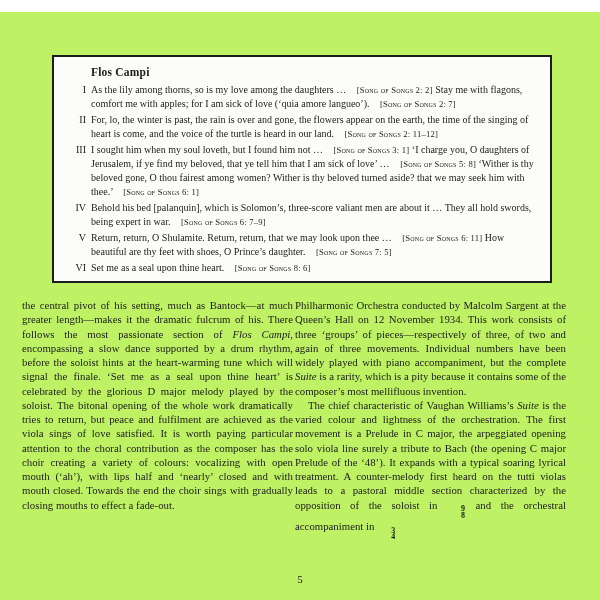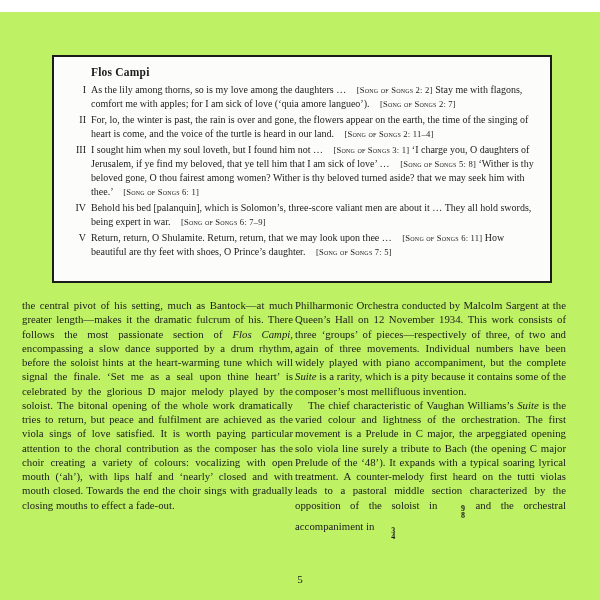--- a/index.html
+++ b/index.html
@@ -97,33 +97,37 @@
 
   <div class="quote-box">
     <div class="box-title">Flos Campi</div>
     <div class="movement-list">
         <div class="movement-item">
           <div class="movement-numeral">I</div>
           <div class="movement-text"><span>As the lily among thorns, so is my love among the daughters … </span><span class="sc">[Song of Songs 2: 2]</span><span> Stay me with flagons, comfort me with apples; for I am sick of love (‘quia amore langueo’). </span><span class="sc">[Song of Songs 2: 7]</span></div>
         </div>
         <div class="movement-item">
           <div class="movement-numeral">II</div>
-          <div class="movement-text"><span>For, lo, the winter is past, the rain is over and gone, the flowers appear on the earth, the time of the singing of heart is come, and the voice of the turtle is heard in our land. </span><span class="sc">[Song of Songs 2: 11–4]</span></div>
+          <div class="movement-text"><span>For, lo, the winter is past, the rain is over and gone, the flowers appear on the earth, the time of the singing of heart is come, and the voice of the turtle is heard in our land. </span><span class="sc">[Song of Songs 2: 11–12]</span></div>
         </div>
         <div class="movement-item">
           <div class="movement-numeral">III</div>
           <div class="movement-text"><span>I sought him when my soul loveth, but I found him not … </span><span class="sc">[Song of Songs 3: 1]</span><span> ‘I charge you, O daughters of Jerusalem, if ye find my beloved, that ye tell him that I am sick of love’ … </span><span class="sc">[Song of Songs 5: 8]</span><span> ‘Wither is thy beloved gone, O thou fairest among women? Wither is thy beloved turned aside? that we may seek him with thee.’ </span><span class="sc">[Song of Songs 6: 1]</span></div>
         </div>
         <div class="movement-item">
           <div class="movement-numeral">IV</div>
           <div class="movement-text"><span>Behold his bed [palanquin], which is Solomon’s, three-score valiant men are about it … They all hold swords, being expert in war. </span><span class="sc">[Song of Songs 6: 7–9]</span></div>
         </div>
         <div class="movement-item">
           <div class="movement-numeral">V</div>
           <div class="movement-text"><span>Return, return, O Shulamite. Return, return, that we may look upon thee … </span><span class="sc">[Song of Songs 6: 11]</span><span> How beautiful are thy feet with shoes, O Prince’s daughter. </span><span class="sc">[Song of Songs 7: 5]</span></div>
+        </div>
+        <div class="movement-item">
+          <div class="movement-numeral">VI</div>
+          <div class="movement-text"><span>Set me as a seal upon thine heart. </span><span class="sc">[Song of Songs 8: 6]</span></div>
         </div>
       </div>
   </div>
 
   <div class="bodycols">
     <div class="col">
         <p class="body-paragraph"><span>the central pivot of his setting, much as Bantock—at much greater length—makes it the dramatic fulcrum of his. There follows the most passionate section of </span><span class="it">Flos Campi</span><span>, encompassing a slow dance supported by a drum rhythm, before the soloist hints at the heart-warming tune which will signal the finale. ‘Set me as a seal upon thine heart’ is celebrated by the glorious D major melody played by the soloist. The bitonal opening of the whole work dramatically tries to return, but peace and fulfilment are achieved as the viola sings of love satisfied. It is worth paying particular attention to the choral contribution as the composer has the choir creating a variety of colours: vocalizing with open mouth (‘ah’), with lips half and ‘nearly’ closed and with mouth closed. Towards the end the choir sings with gradually closing mouths to effect a fade-out.</span></p>
       </div>
     <div class="col">
         <p class="body-paragraph"><span>Philharmonic Orchestra conducted by Malcolm Sargent at the Queen’s Hall on 12 November 1934. This work consists of three ‘groups’ of pieces—respectively of three, of two and again of three movements. Individual numbers have been widely played with piano accompaniment, but the complete </span><span class="it">Suite</span><span> is a rarity, which is a pity because it contains some of the composer’s most mellifluous invention.</span></p>

